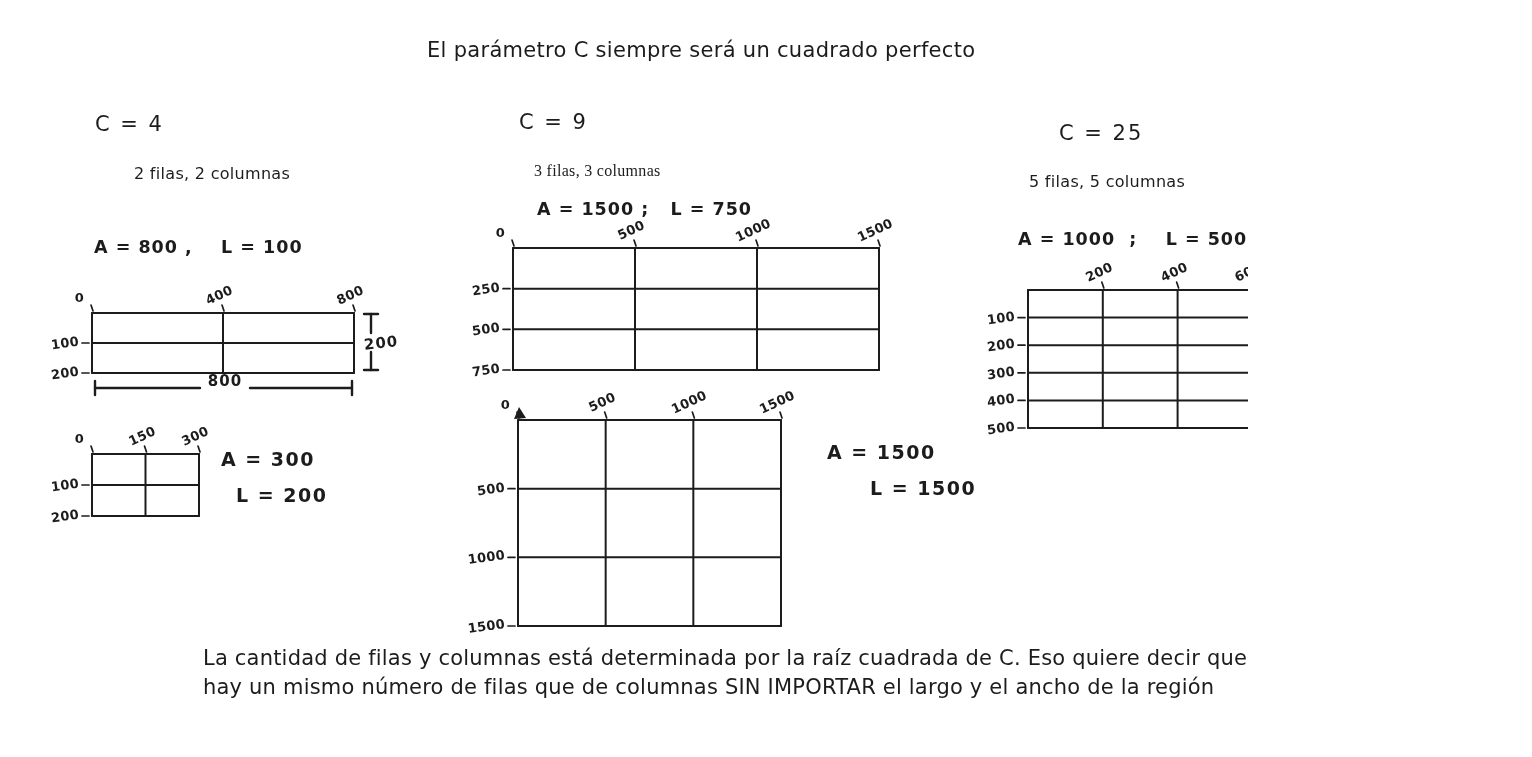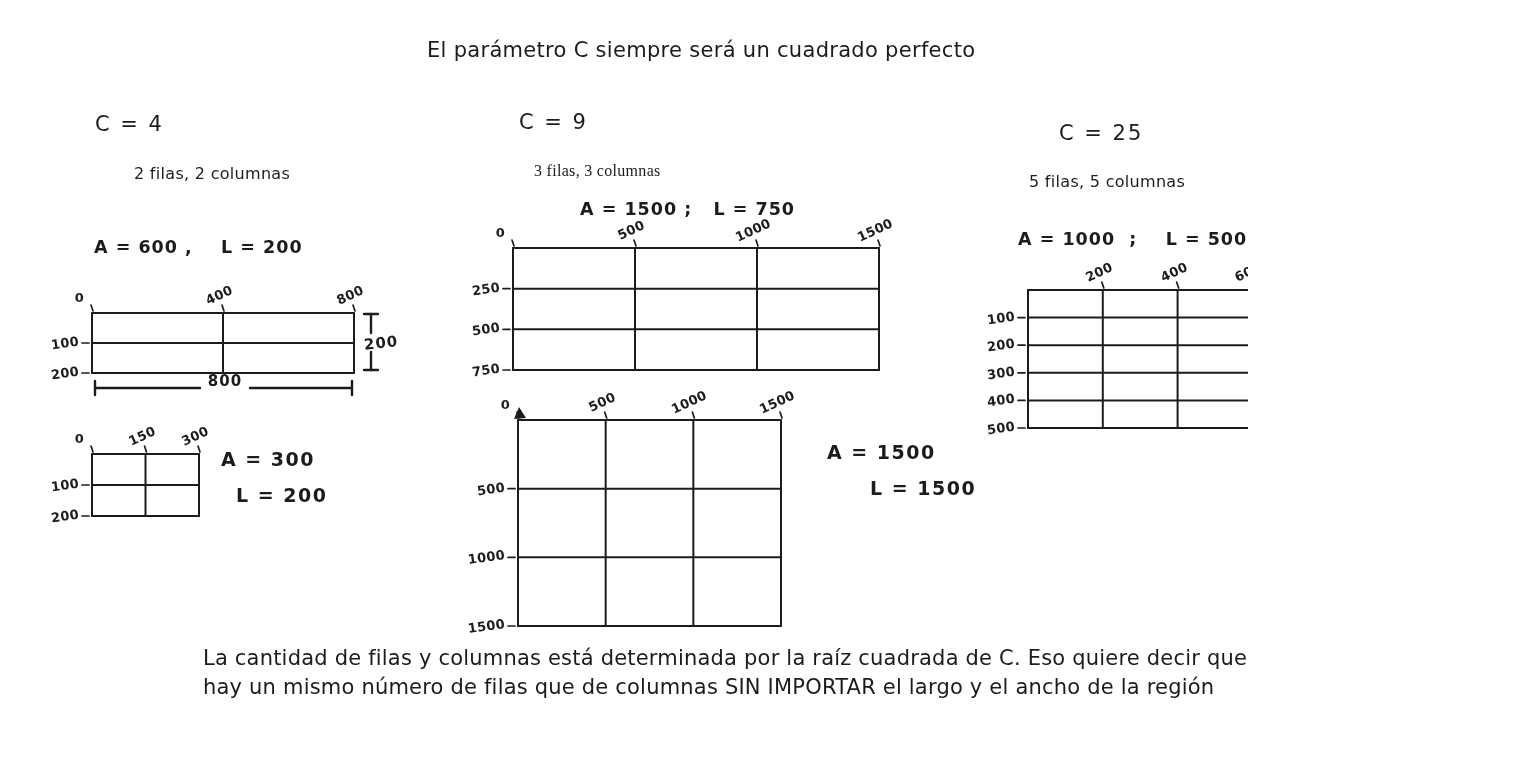--- a/index.html
+++ b/index.html
@@ -118,27 +118,27 @@
       <line x1="1018" y1="345.2" x2="1025" y2="345.2" stroke="#1c1c1c" stroke-width="1.7" stroke-linecap="round"></line>
       <line x1="1018" y1="372.8" x2="1025" y2="372.8" stroke="#1c1c1c" stroke-width="1.7" stroke-linecap="round"></line>
       <line x1="1018" y1="400.4" x2="1025" y2="400.4" stroke="#1c1c1c" stroke-width="1.7" stroke-linecap="round"></line>
       <line x1="1018" y1="428" x2="1025" y2="428" stroke="#1c1c1c" stroke-width="1.7" stroke-linecap="round"></line>
     </svg>
 
   <div class="abs title" style="left:427px; top:38px;">El parámetro C siempre será un cuadrado perfecto</div>
 
   <div class="abs heading" style="left:95px; top:112px;">C = 4</div>
   <div class="abs subheading" style="left:134px; top:164px;">2 filas, 2 columnas</div>
-  <div class="abs param" style="left:94px; top:237px;">A = 600 ,    L = 200</div>
+  <div class="abs param" style="left:94px; top:237px;">A = 800 ,    L = 100</div>
   <div class="abs side-label" style="left:221px; top:448px;">A = 300</div>
   <div class="abs side-label" style="left:236px; top:484px;">L = 200</div>
 
   <div class="abs heading" style="left:519px; top:110px;">C = 9</div>
   <div class="abs subheading" style="left:534px; top:162px;font-family:Liberation Serif, serif;">3 filas, 3 columnas</div>
-  <div class="abs param" style="left:580px; top:199px;">A = 1500 ;   L = 750</div>
+  <div class="abs param" style="left:537px; top:199px;">A = 1500 ;   L = 750</div>
   <div class="abs side-label" style="left:827px; top:441px;">A = 1500</div>
   <div class="abs side-label" style="left:829px; top:477px;margin-left:41px;">L = 1500</div>
 
   <div class="abs heading" style="left:1017px; top:121px;margin-left:42px;">C = 25</div>
   <div class="abs subheading" style="left:1029px; top:172px;">5 filas, 5 columnas</div>
   <div class="abs param" style="left:1018px; top:229px;">A = 1000  ;    L = 500</div>
 
   <div class="abs footer-line" style="left:203px; top:675px;">hay un mismo número de filas que de columnas SIN IMPORTAR el largo y el ancho de la región</div>
   <div class="abs footer-line" style="left:203px; top:646px;">La cantidad de filas y columnas está determinada por la raíz cuadrada de C. Eso quiere decir que</div>
 

